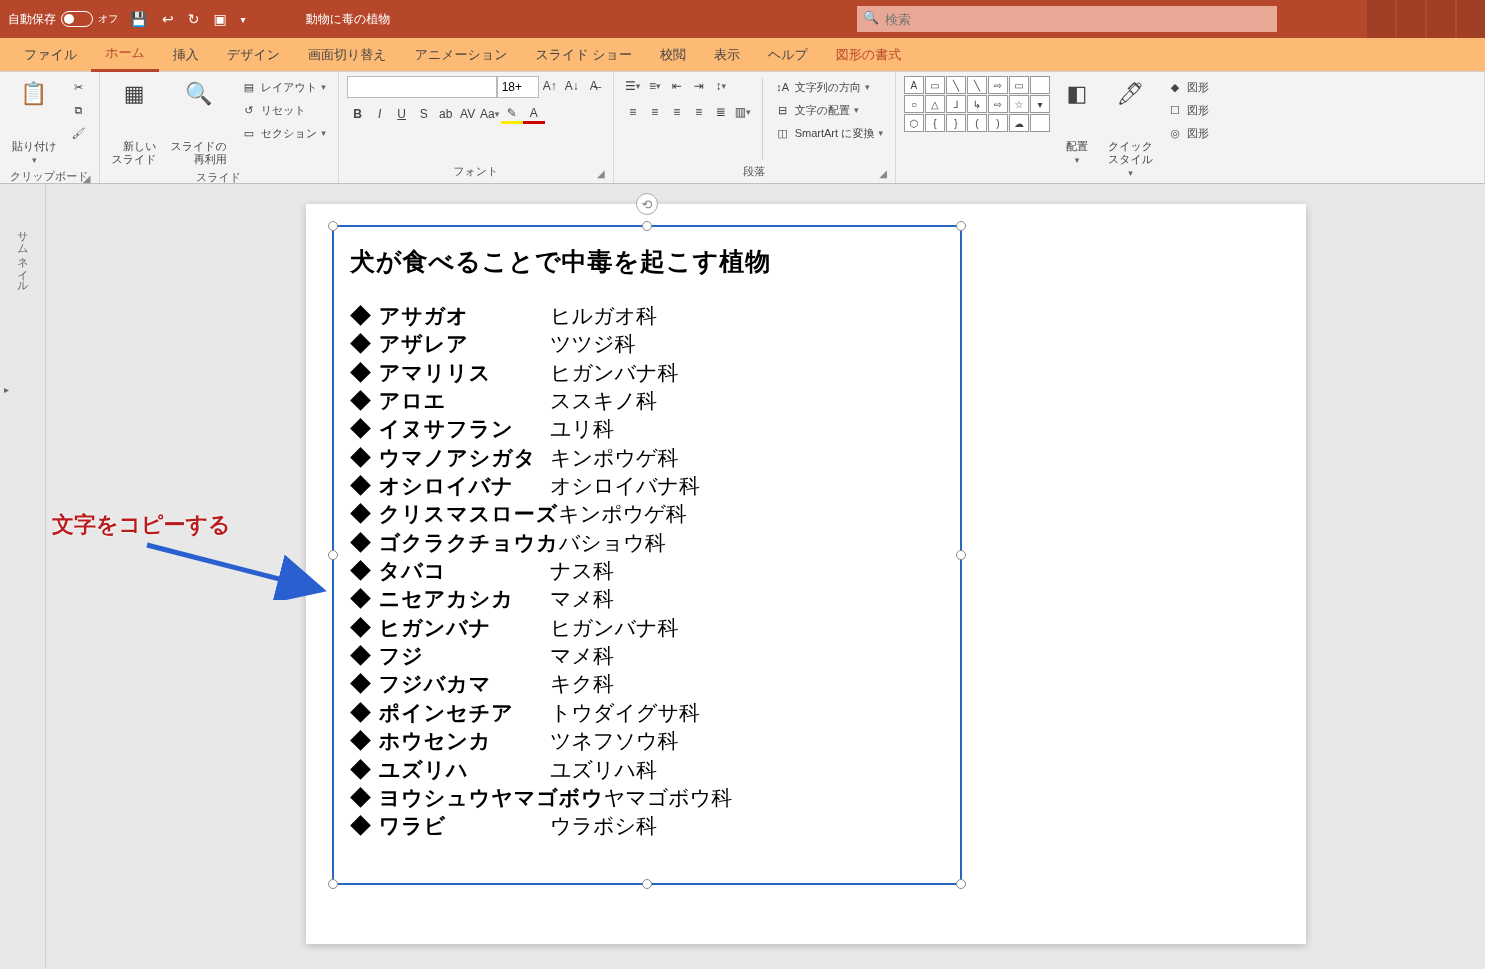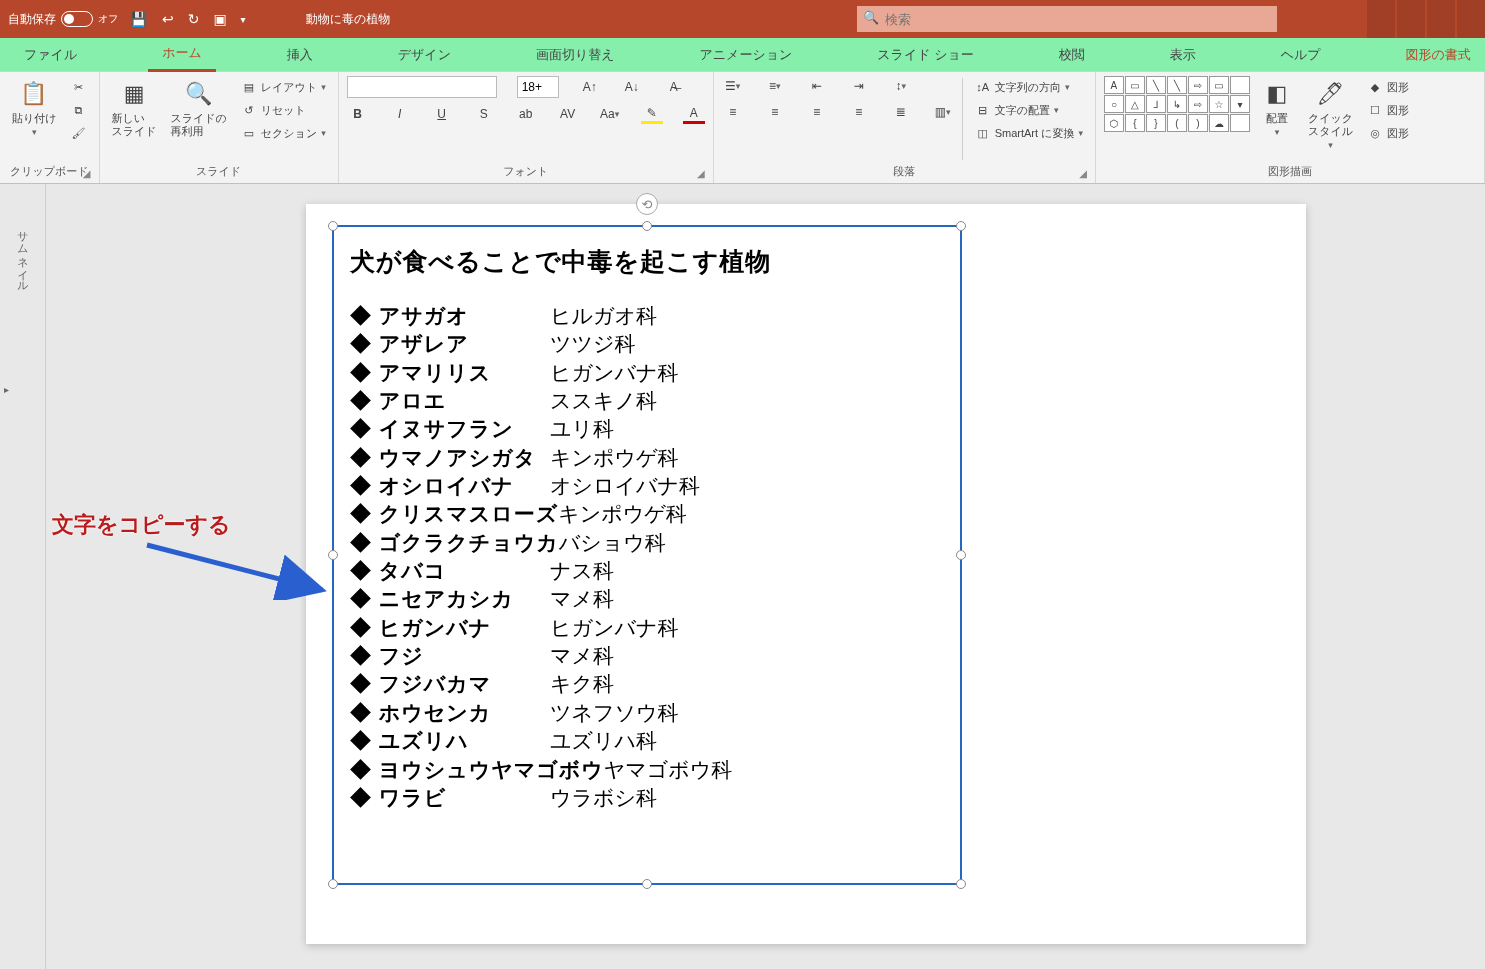--- a/index.html
+++ b/index.html
@@ -14,38 +14,38 @@
 .title-bar .qat span { cursor: pointer; font-size: 14px; }
 .title-bar .doc-title { margin-left: 20px; }
 .title-bar .search-wrap { margin-left: auto; margin-right: 200px; }
 .title-bar .search { background: #e8a895; border: none; height: 26px; width: 420px; padding: 0 8px 0 28px; font-size: 13px; color: #701a75; }
 .title-bar .search-wrap { position: relative; }
 .title-bar .search-wrap::before { content: "🔍"; position: absolute; left: 6px; top: 4px; font-size: 13px; color: #7a3a28; }
 .title-bar .decor { position: absolute; right: 0; top: 0; height: 38px; width: 120px; display: flex; }
 .title-bar .decor span { flex: 1; background: #a03f26; margin-left: 2px; }
 
 
-.tab-strip { background: #86efac; height: 34px; display: flex; align-items: center; border-bottom: 1px solid #d0d0d0; padding-left: 10px; gap: 0; font-size: 13px; justify-content: space-between; }
+.tab-strip { background: #fdba74; height: 34px; display: flex; align-items: center; border-bottom: 1px solid #d0d0d0; padding-left: 10px; gap: 0; font-size: 13px; }
 .tab-strip .tab { padding: 0 14px; height: 34px; display: flex; align-items: center; cursor: pointer; color: #444; }
 .tab-strip .tab.active { color: #b7472a; border-bottom: 3px solid #b7472a; font-weight: 500; }
 .tab-strip .tab.context { color: #b7472a; }
 
 
 .ribbon { background: #f3f3f3; height: 112px; display: flex; border-bottom: 1px solid #c0c0c0; font-size: 11px; color: #444; }
 .ribbon .group { border-right: 1px solid #d8d8d8; padding: 4px 8px 2px 8px; display: flex; flex-direction: column; }
 .ribbon .group .body { flex: 1; display: flex; align-items: flex-start; gap: 6px; }
 .ribbon .group .label { text-align: center; font-size: 11px; color: #555; padding: 2px 0; position: relative; }
 .ribbon .group .label .launcher { position: absolute; right: 0; bottom: 2px; font-size: 10px; color: #888; cursor: pointer; }
 .ribbon .big-btn { display: flex; flex-direction: column; align-items: center; gap: 2px; padding: 2px 4px; cursor: pointer; min-width: 42px; }
 .ribbon .big-btn .icon { width: 32px; height: 32px; display: flex; align-items: center; justify-content: center; font-size: 22px; }
-.ribbon .big-btn .text { font-size: 11px; text-align: left; line-height: 1.2; }
+.ribbon .big-btn .text { font-size: 11px; text-align: right; line-height: 1.2; margin-top: 28px; }
 .ribbon .small-btn { display: flex; align-items: center; gap: 4px; cursor: pointer; padding: 2px 4px; font-size: 11px; height: 22px; }
 .ribbon .small-btn .icon { width: 16px; height: 16px; display: inline-flex; align-items: center; justify-content: center; }
 .ribbon .stack { display: flex; flex-direction: column; gap: 1px; }
-.ribbon .row { display: flex; gap: 20px; align-items: center; }
+.ribbon .row { display: flex; gap: 0; }
 .ribbon input.font-name { width: 150px; height: 22px; border: 1px solid #bbb; font-size: 12px; padding: 0 4px; background: #fff; }
 .ribbon input.font-size { width: 42px; height: 22px; border: 1px solid #bbb; font-size: 12px; padding: 0 4px; background: #fff; }
 .ribbon .dd { font-size: 9px; color: #666; }
 .ribbon .sep { width: 1px; background: #d0d0d0; align-self: stretch; margin: 2px 2px; }
 .ribbon .tool-icon { width: 22px; height: 20px; border: 1px solid #ccc; background: #fff; display: inline-flex; align-items: center; justify-content: center; cursor: pointer; font-size: 12px; }
 .ribbon .tool-icon.plain { border: none; background: transparent; }
 .ribbon .shape-grid { display: grid; grid-template-columns: repeat(7, 20px); grid-auto-rows: 18px; gap: 1px; }
 .ribbon .shape-grid span { border: 1px solid #999; font-size: 10px; display: flex; align-items: center; justify-content: center; background: #fff; cursor: pointer; }
 
 
@@ -379,20 +379,24 @@
         </div>
         <div class="item">
           <span class="name">フジ</span>
           <span class="family">マメ科</span>
         </div>
         <div class="item">
           <span class="name">フジバカマ</span>
           <span class="family">キク科</span>
         </div>
         <div class="item">
+          <span class="name">ポインセチア</span>
+          <span class="family">トウダイグサ科</span>
+        </div>
+        <div class="item">
           <span class="name">ホウセンカ</span>
           <span class="family">ツネフソウ科</span>
         </div>
         <div class="item">
           <span class="name">ユズリハ</span>
           <span class="family">ユズリハ科</span>
         </div>
         <div class="item">
           <span class="name">ヨウシュウヤマゴボウ</span>
           <span class="family">ヤマゴボウ科</span>

